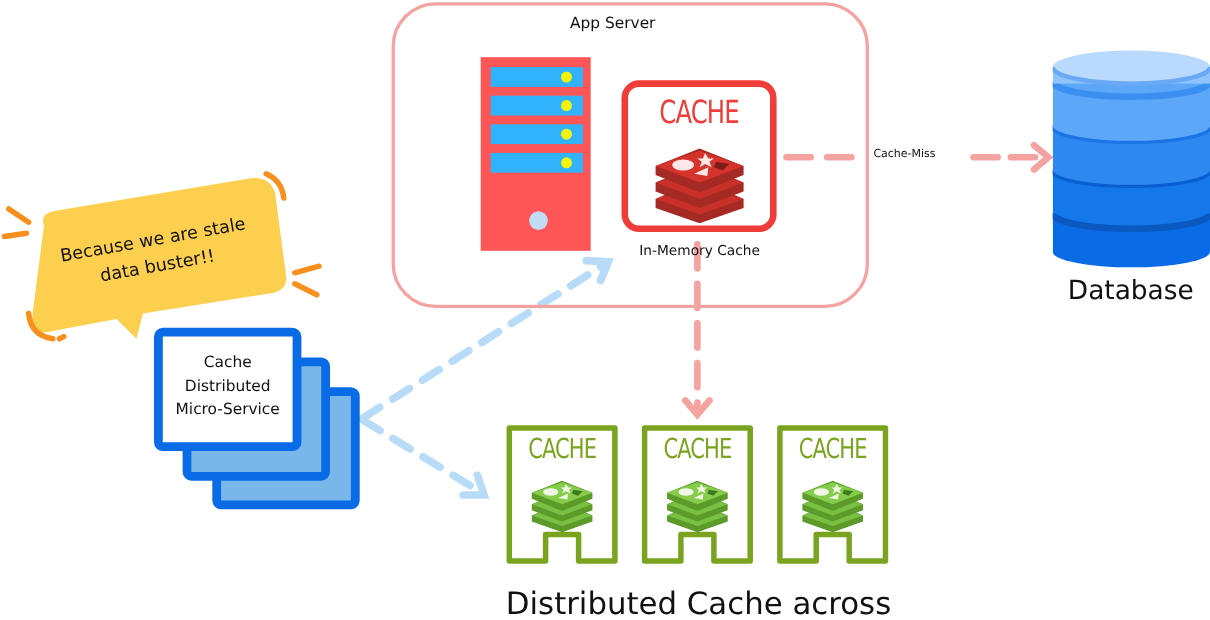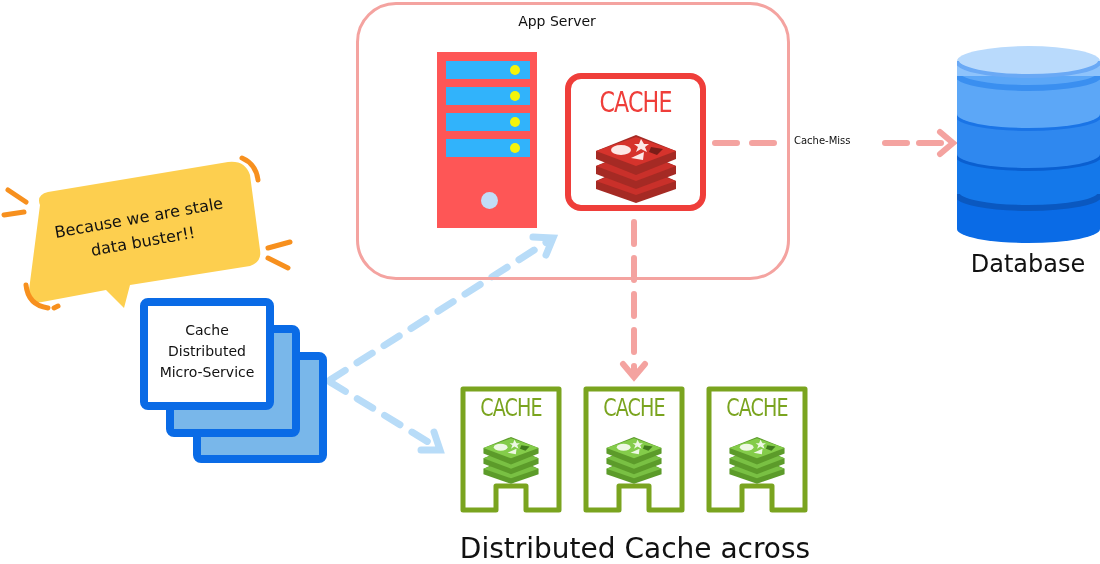--- a/index.html
+++ b/index.html
@@ -79,20 +79,21 @@
       <path d="M5 20 L45 4 L85 20 L85 28 L45 44 L5 28 Z" fill="#a52a24"></path>
       <path d="M5 20 L45 6 L85 20 L45 35 Z" fill="#d6332c"></path>
       <ellipse cx="30" cy="19" rx="10" ry="5" fill="#fde8e6"></ellipse>
       <polygon points="50,8 53,13 58,13 54,16 56,21 50,18 45,21 47,16 43,13 48,13" fill="#fde8e6"></polygon>
       <polygon points="40,27 53,21 52,29" fill="#fde8e6"></polygon>
       <polygon points="60,16 72,18 66,24 58,21" fill="#7a1d18"></polygon>
     </g>
   </svg>
 </div>
 <div id="mem-caption" class="abs">
+  <div>In-Memory Cache</div>
 </div>
 
 <div id="cache-miss-label" class="abs">Cache-Miss</div>
 
 <svg class="abs" style="left:957px;top:44px" width="143" height="200" viewBox="0 0 143 200">
   <path d="M0 150 L0 185 A71.5 14 0 0 0 143 185 L143 150 Z" fill="#0a6be6"></path>
   <path d="M0 110 L0 150 A71.5 14 0 0 0 143 150 L143 110 Z" fill="#1478ea"></path>
   <path d="M0 110 A71.5 14 0 0 0 143 110" fill="none" stroke="#0a5fd0" stroke-width="6"></path>
   <path d="M0 70 L0 110 A71.5 14 0 0 0 143 110 L143 70 Z" fill="#2f88ef"></path>
   <path d="M0 70 A71.5 14 0 0 0 143 70" fill="none" stroke="#1a74e6" stroke-width="6"></path>

